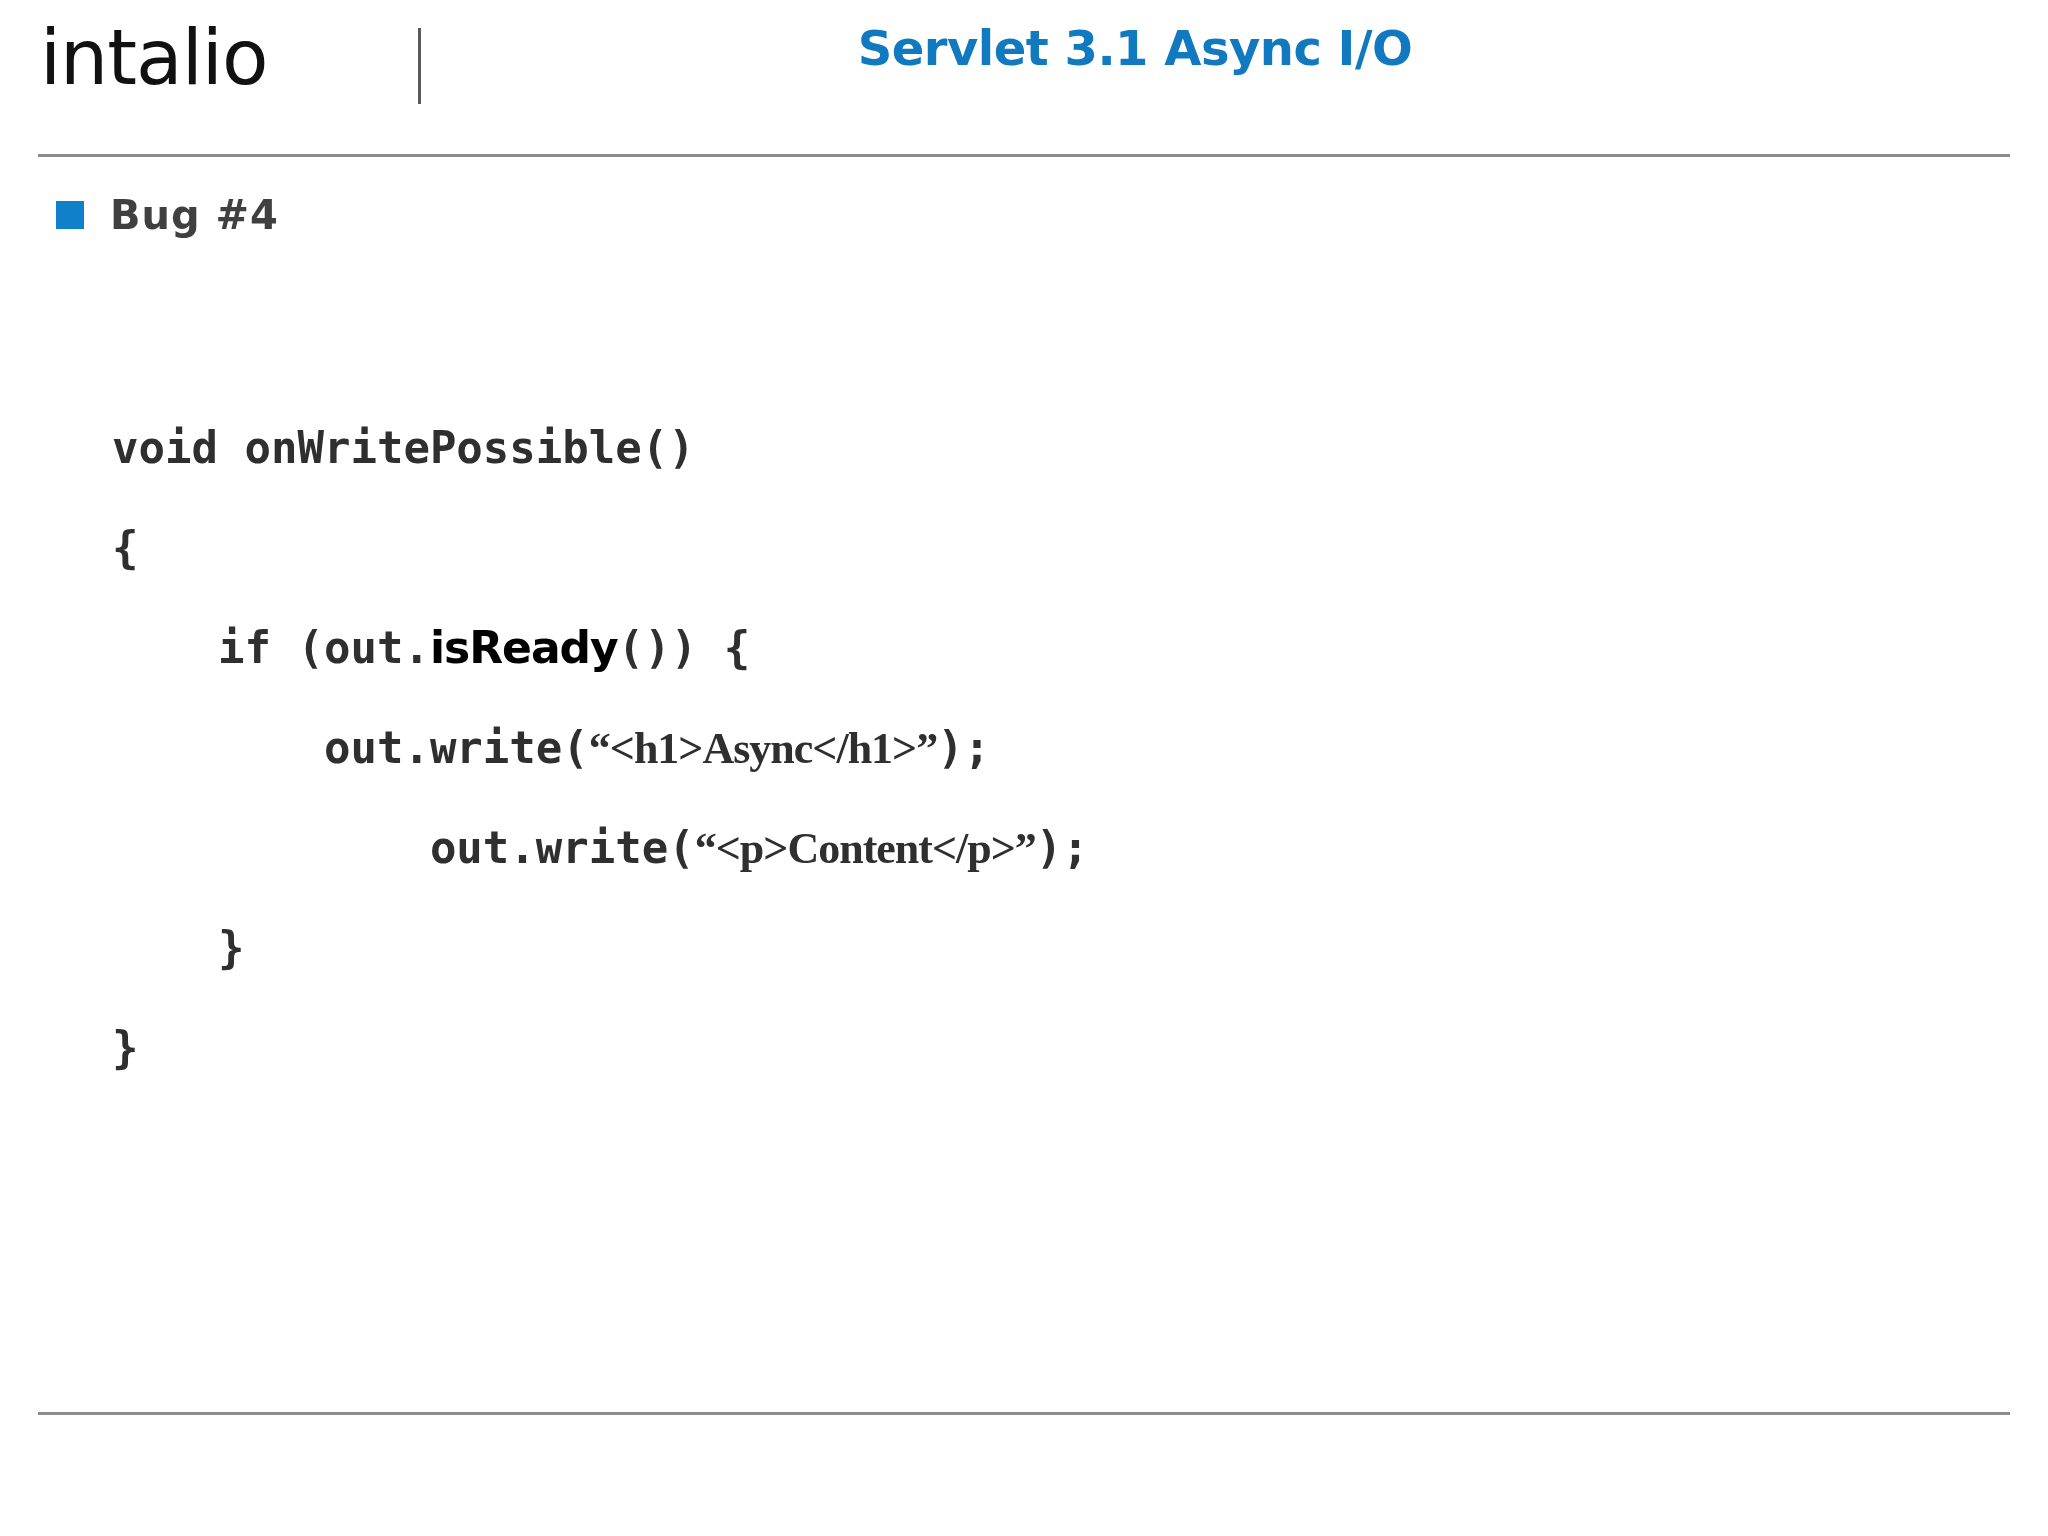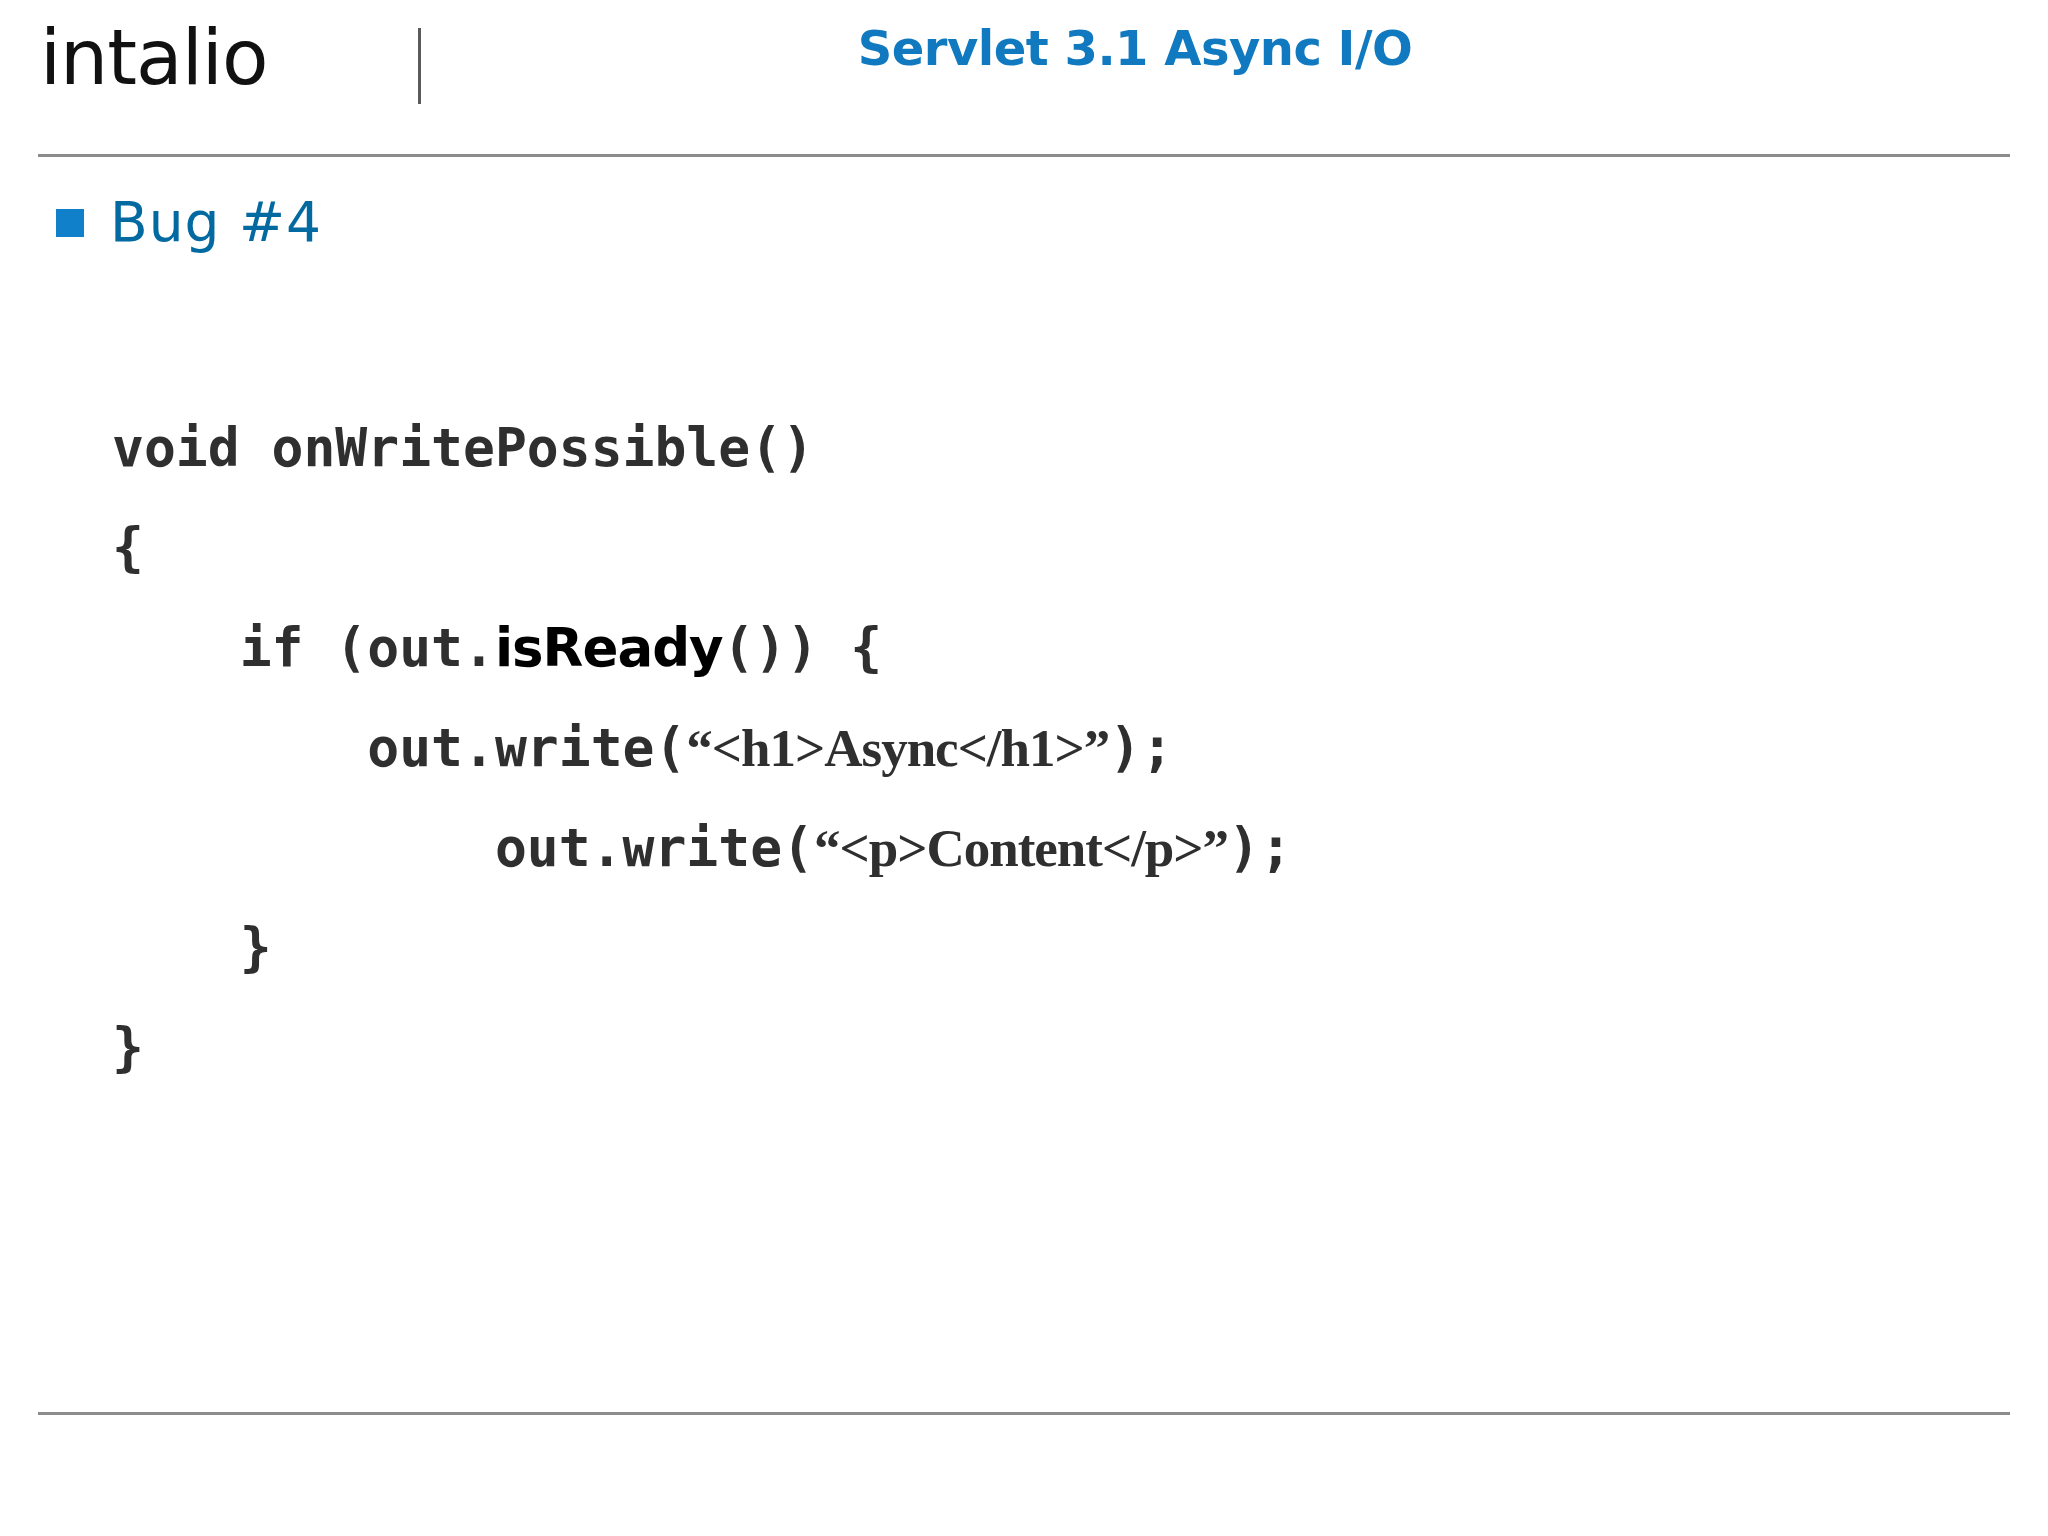--- a/index.html
+++ b/index.html
@@ -74,37 +74,37 @@
   }
   #bullet-square {
     width: 28px;
     height: 28px;
     background: #0f80c9;
     margin-right: 26px;
     flex: none;
   }
   #bullet-text {
     font-family: "DejaVu Sans", sans-serif;
-    font-size: 55px;
-    font-weight: normal;
-    color: #0369a1;
+    font-size: 40px;
+    font-weight: bold;
+    color: #404040;
     letter-spacing: 1px;
     line-height: 1;
   }
 
   
   #code-block {
     position: absolute;
     left: 112px;
     top: 398px;
     width: 1800px;
   }
   .code-line {
     font-family: "DejaVu Sans Mono", monospace;
-    font-size: 53px;
+    font-size: 44px;
     font-weight: bold;
     color: #2f2f2f;
     line-height: 100px;
     white-space: pre;
     height: 100px;
   }
   .tok-mono { font-family: "DejaVu Sans Mono", monospace; }
   .tok-prop {
     font-family: Liberation Serif, serif;
     font-weight: bold;

